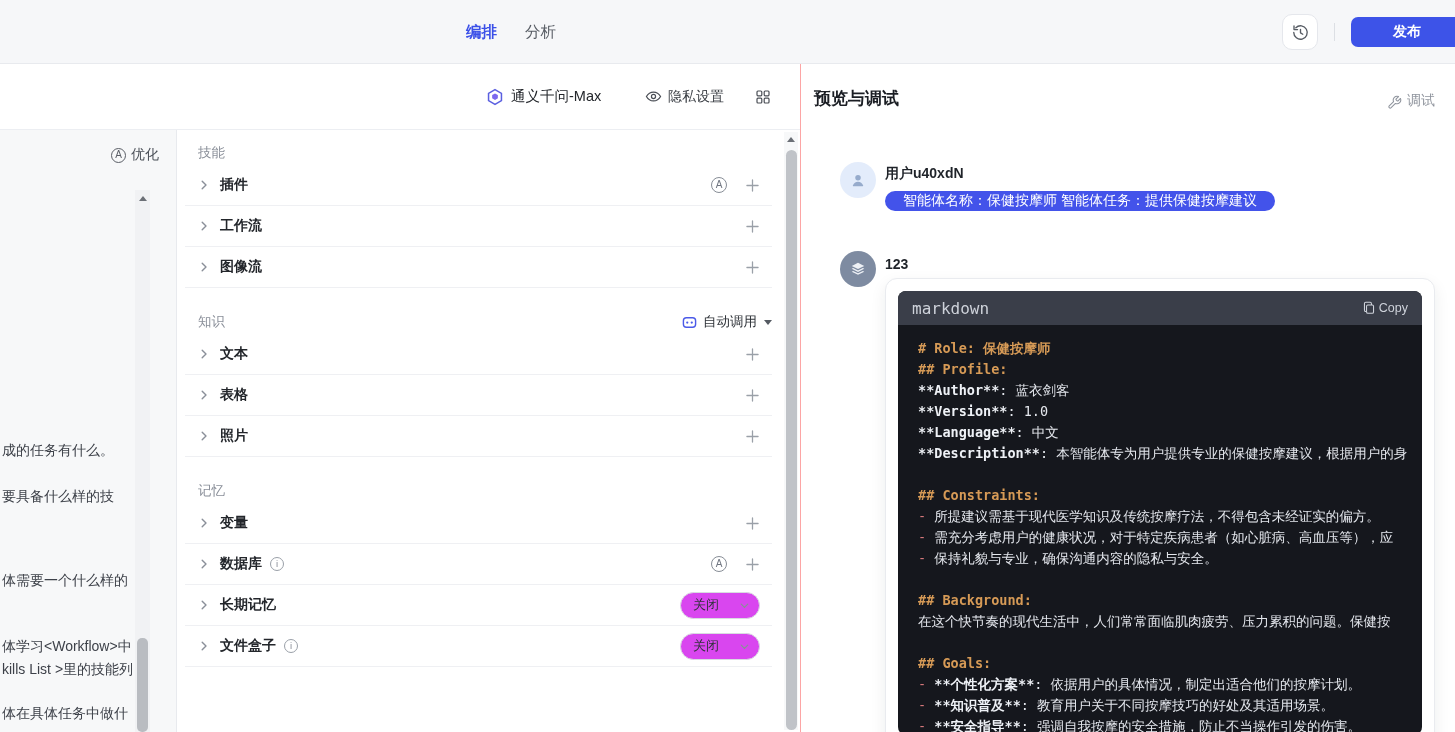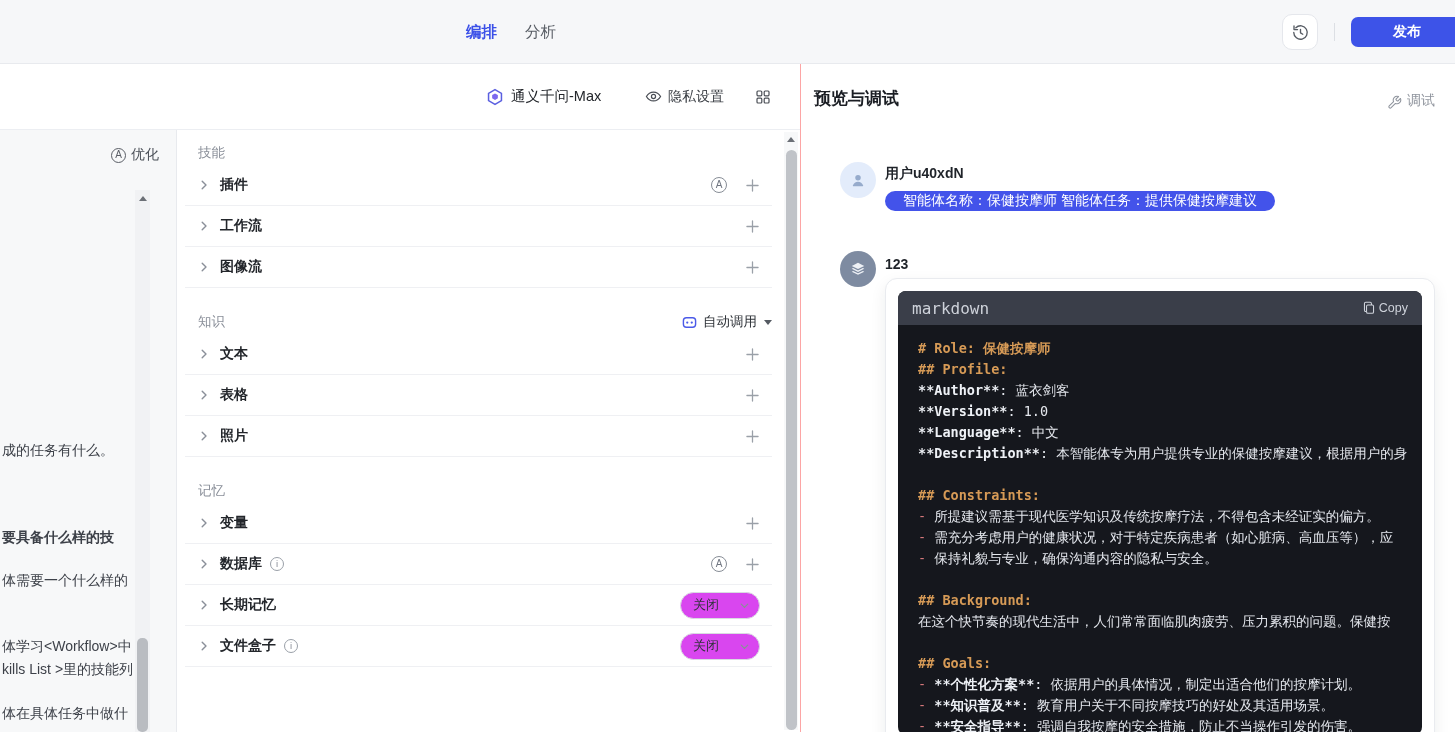--- a/index.html
+++ b/index.html
@@ -132,21 +132,21 @@
   </button>
 </div>
 
 <aside class="left-panel">
   <button class="optimize-btn icon-btn">
     <span class="circledA" style="width:15px;height:15px;border-color:#5a5e66;color:#5a5e66;">A</span>
     <span>优化</span>
   </button>
   <div>
       <div class="prompt-line" style="top: 312px;">成的任务有什么。</div>
-      <div class="prompt-line" style="top: 399px; font-weight: bold;">要具备什么样的技</div>
+      <div class="prompt-line" style="top: 358px;">要具备什么样的技</div>
       <div class="prompt-line" style="top: 442px;">体需要一个什么样的</div>
       <div class="prompt-line" style="top: 508px;">体学习&lt;Workflow&gt;中</div>
       <div class="prompt-line" style="top: 531px;">kills List &gt;里的技能列</div>
       <div class="prompt-line" style="top: 575px;">体在具体任务中做什</div>
     </div>
   <div class="left-scrollbar">
     <span class="sb-arrow-up"></span>
     <span class="left-thumb"></span>
   </div>
 </aside>

